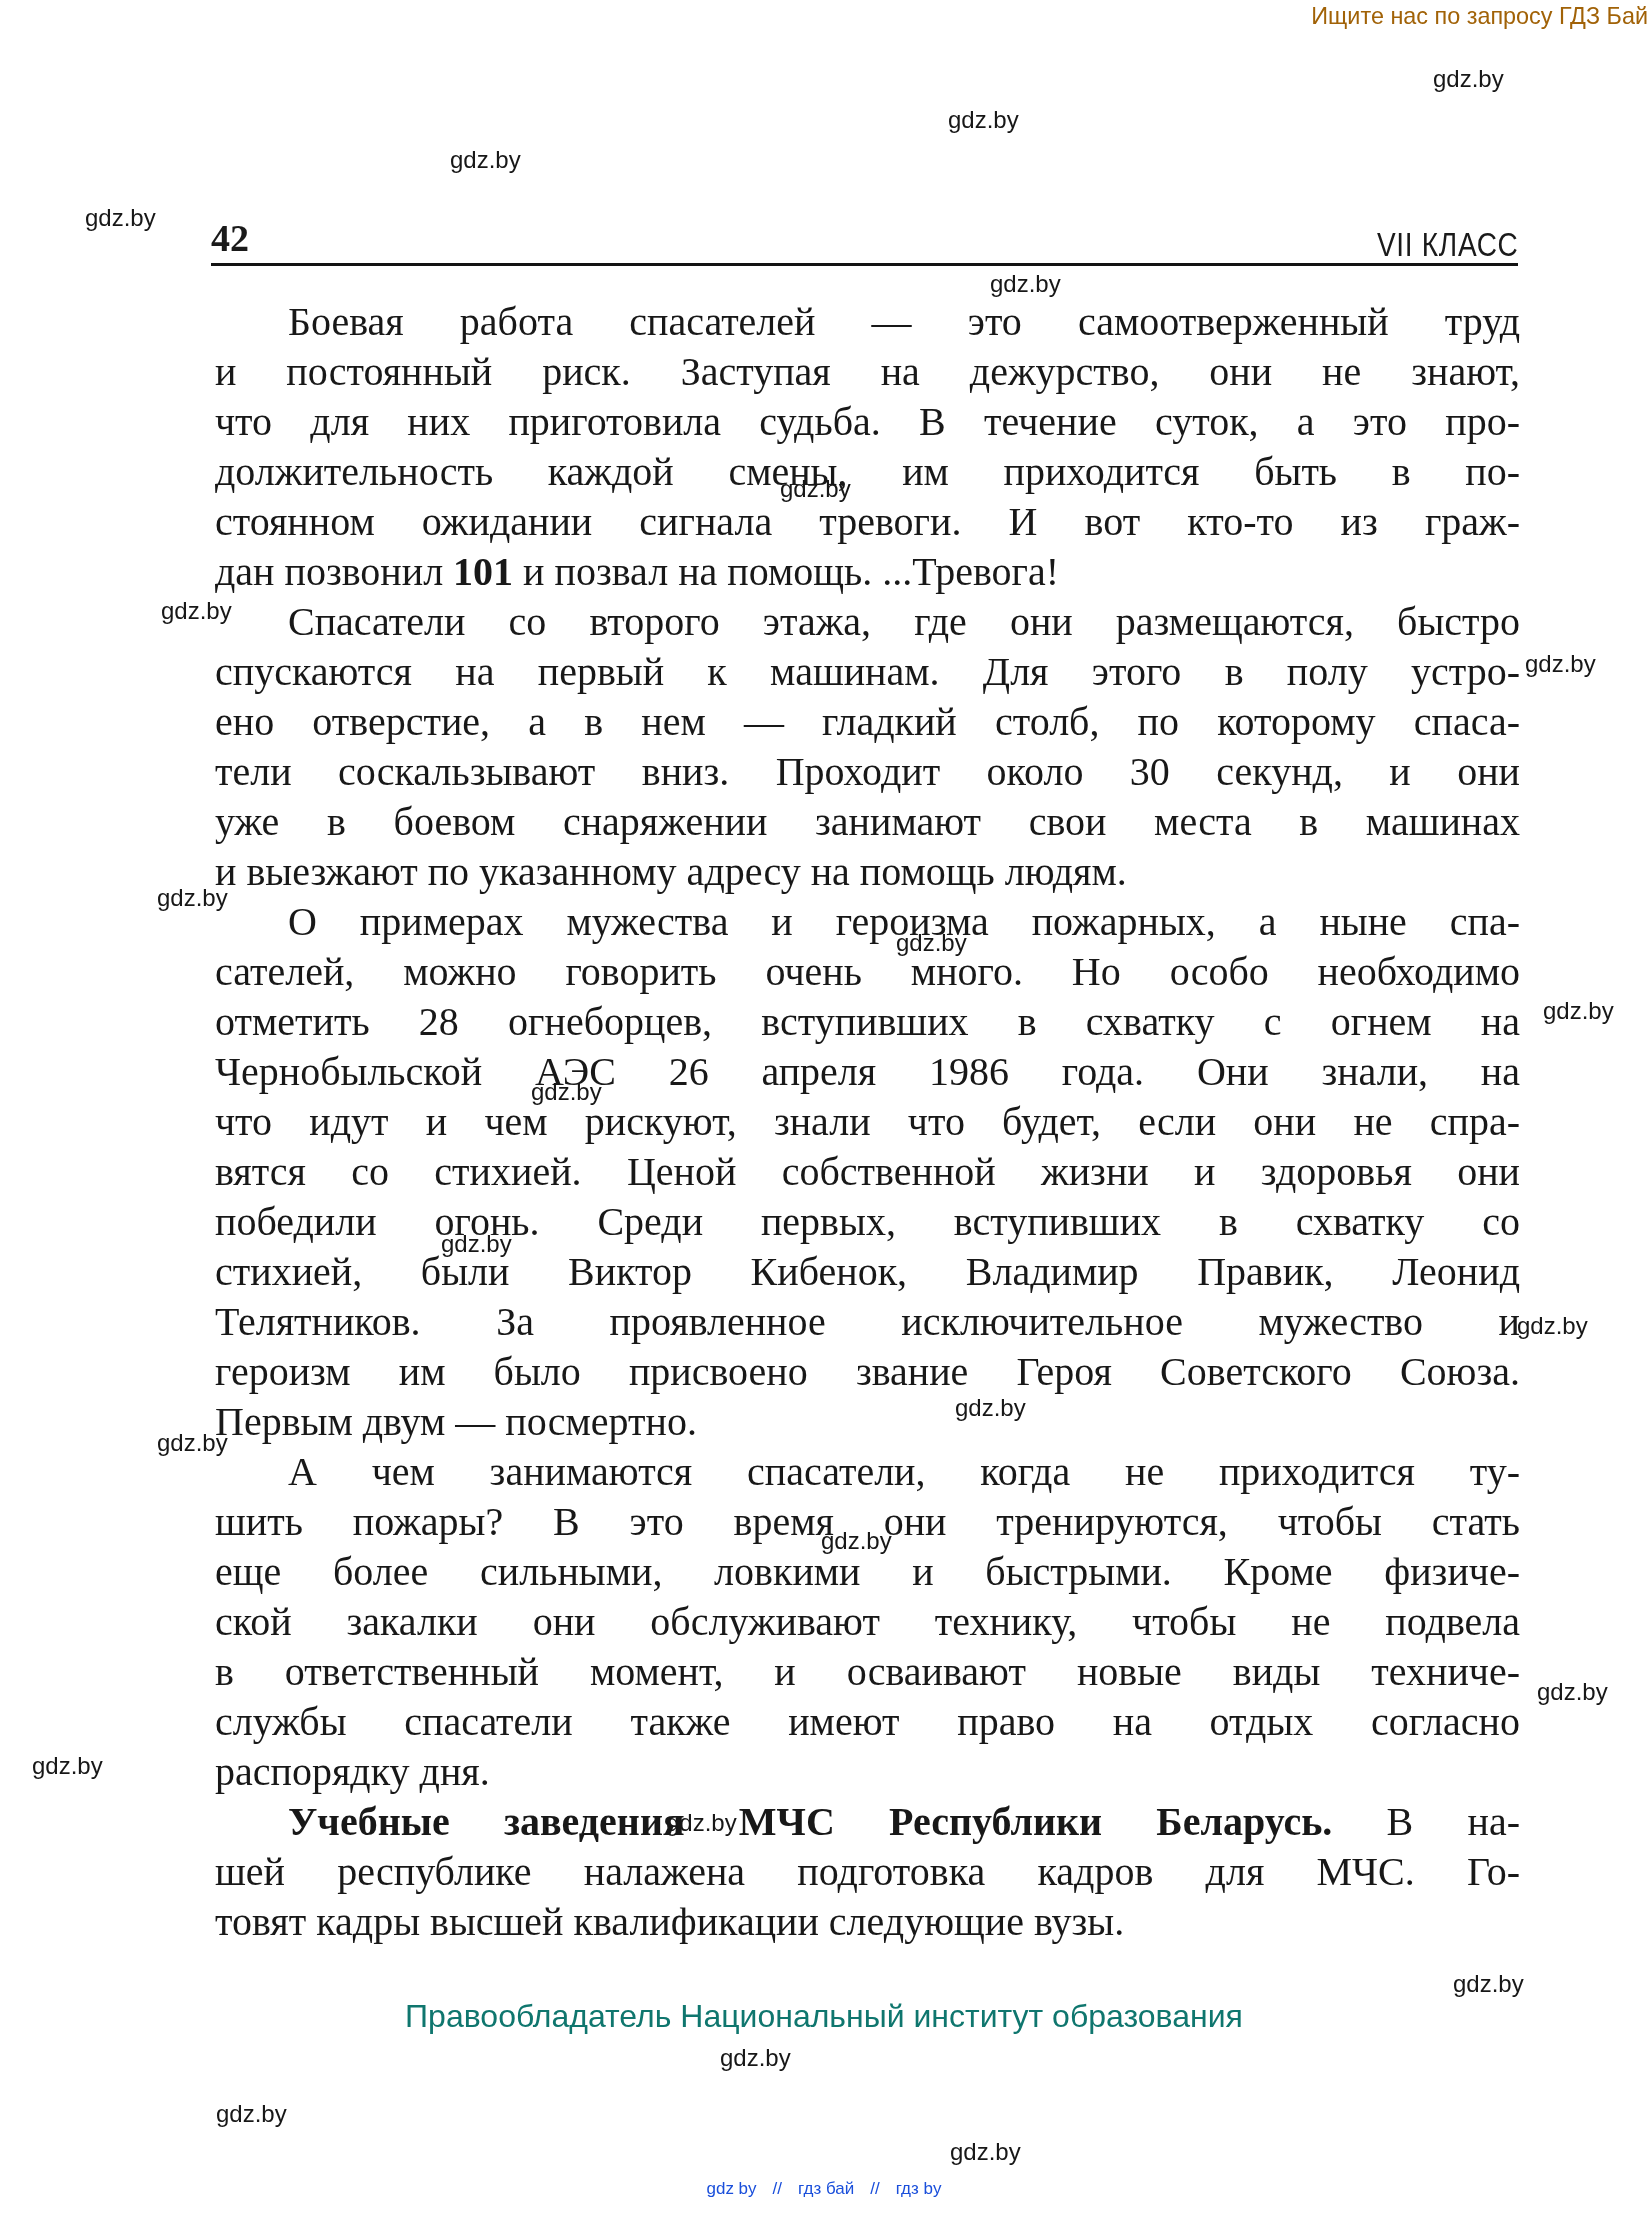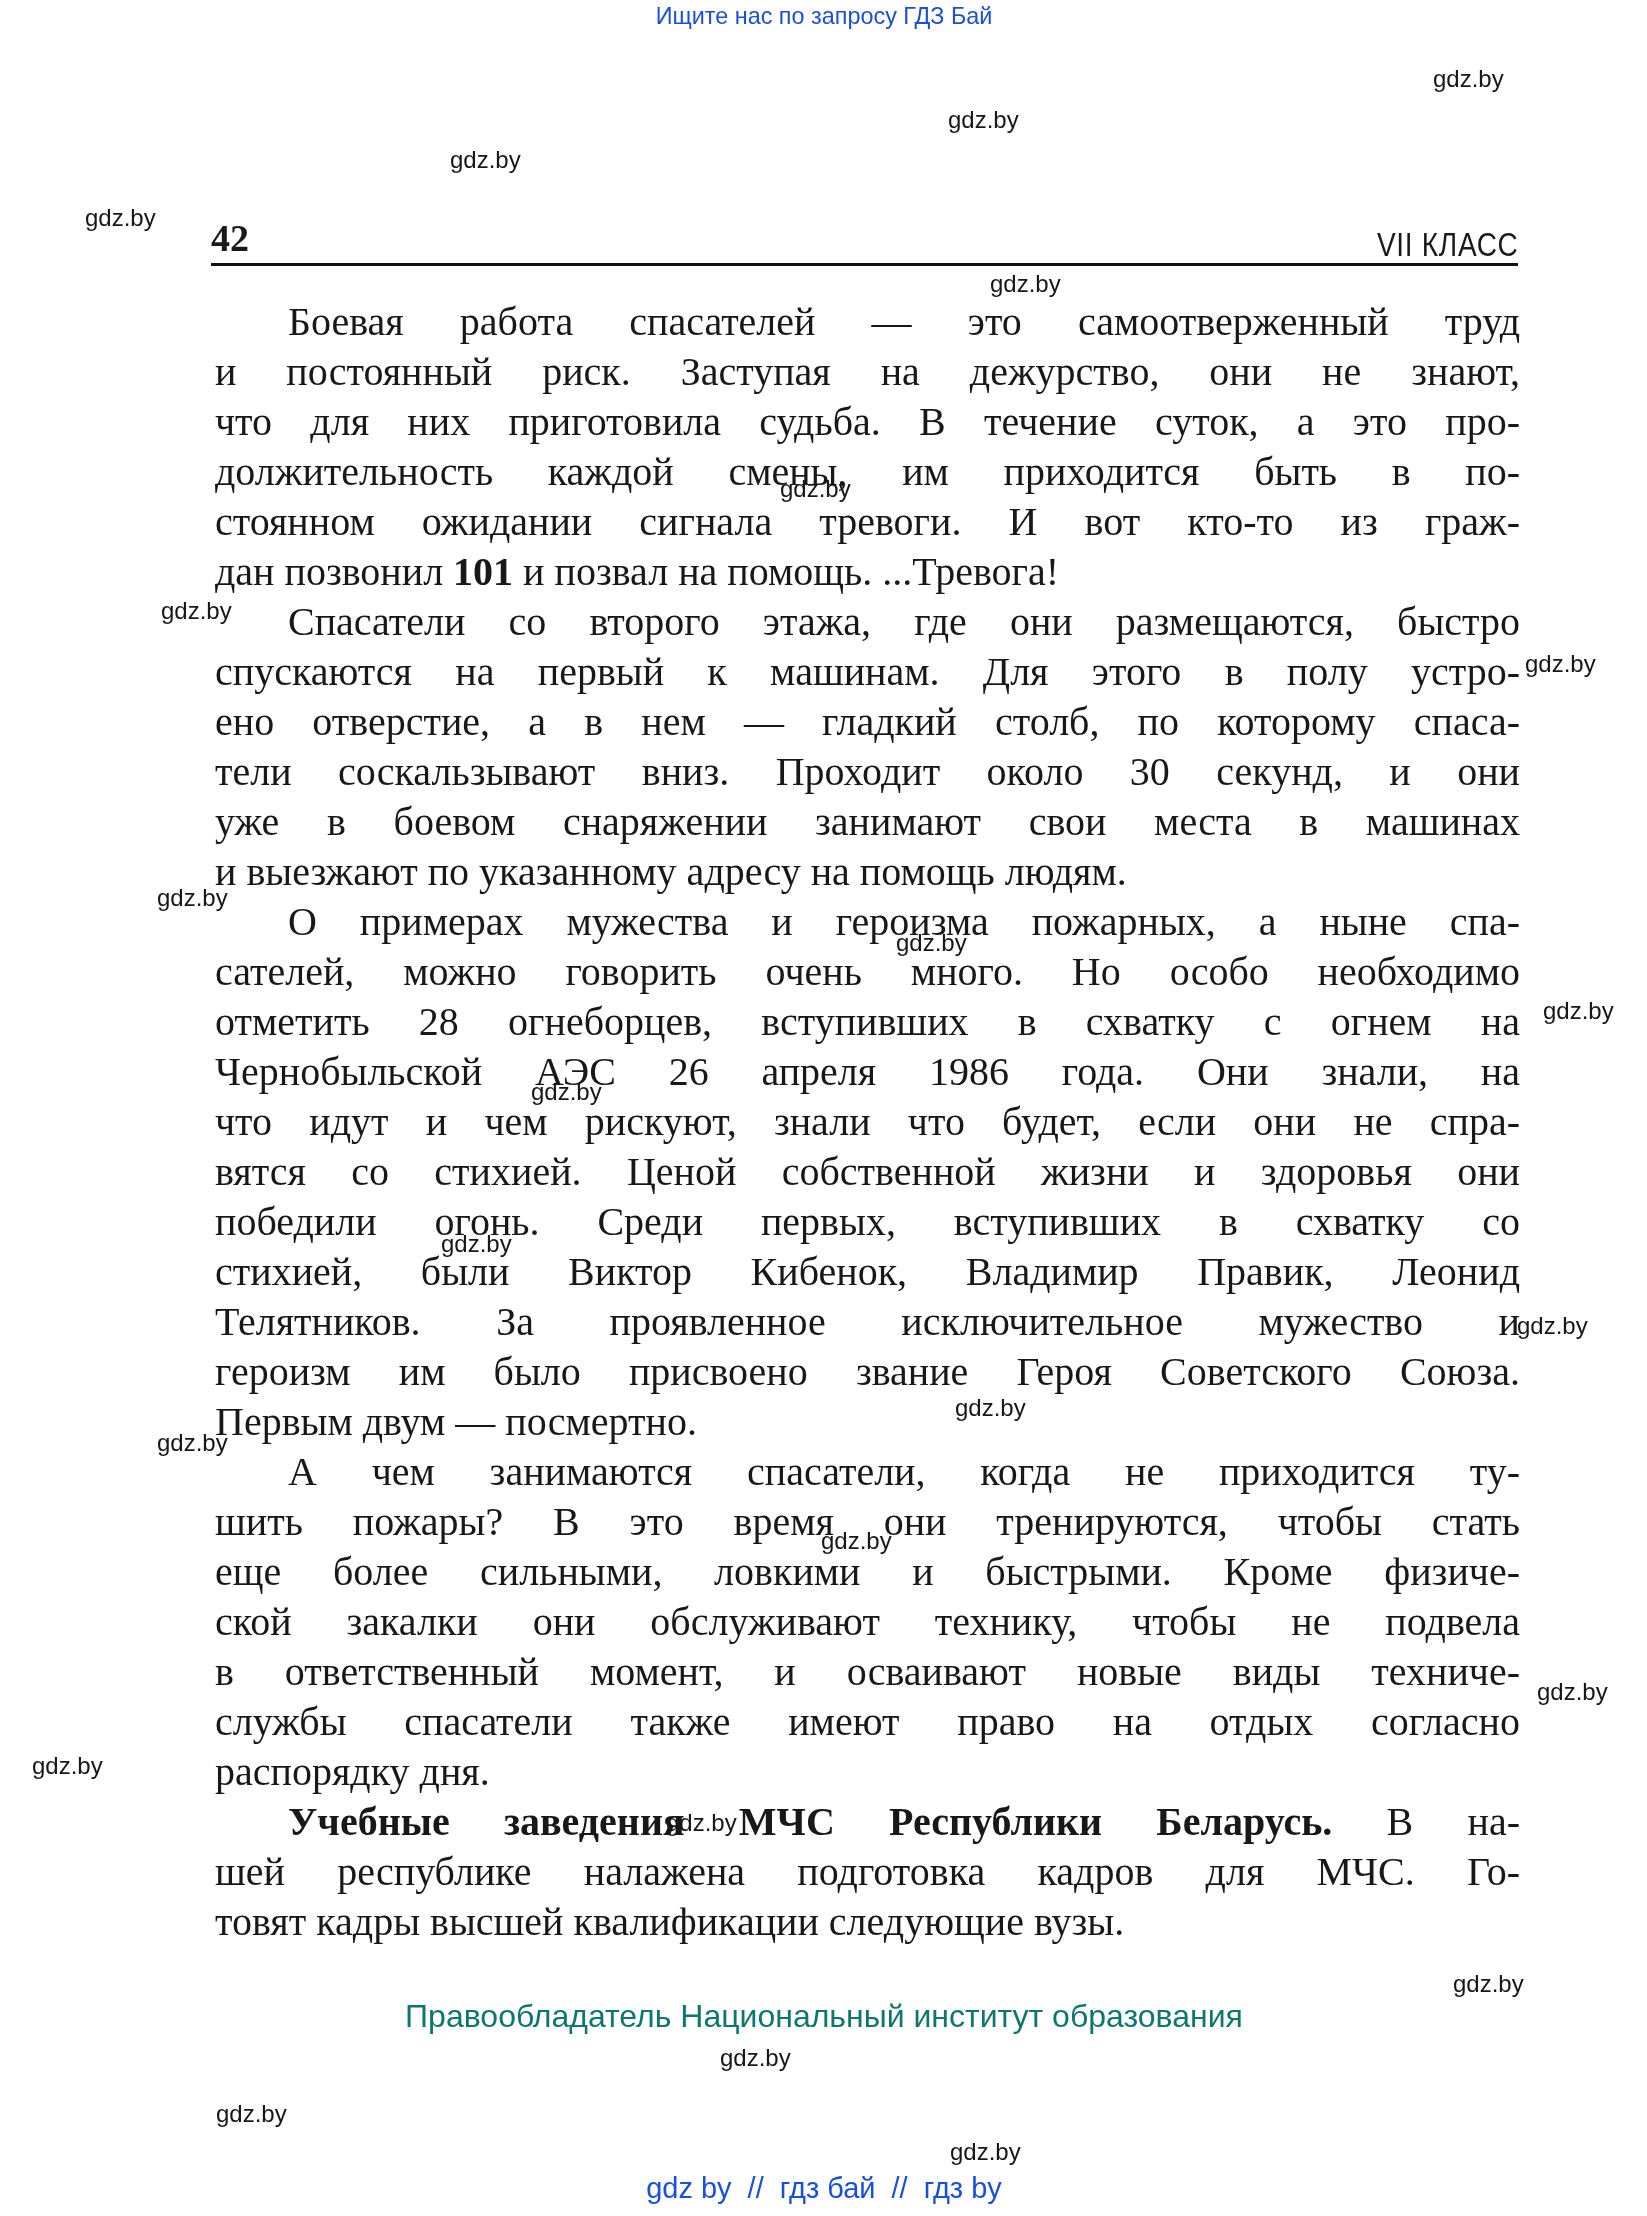--- a/index.html
+++ b/index.html
@@ -7,24 +7,24 @@
     position:relative;
     width:1648px;height:2216px;
     background:#ffffff;
     overflow:hidden;
     font-family:"Liberation Serif", serif;
     color:#161616;
   }
   
   .banner{
     position:absolute;left:0;top:3.2px;width:100%;
-    text-align:center;
+    text-align:right;
     font-family:"Liberation Sans", sans-serif;
     font-size:23.4px;line-height:27.4px;
-    color:#1d4ed8;
+    color:#a16207;
   }
   
   .page-num{
     position:absolute;left:211px;top:219px;
     font-family:"Liberation Serif", serif;
     font-weight:bold;font-size:38px;line-height:38px;
     color:#1a1a1a;
   }
   .header-title{
     position:absolute;right:129px;top:228px;
@@ -68,21 +68,21 @@
     position:absolute;left:0;top:1998px;width:100%;
     text-align:center;
     font-family:"Liberation Sans", sans-serif;
     font-size:32px;line-height:37px;
     color:#0f766e;
   }
   .footer-links{
     position:absolute;left:0;top:2175px;width:100%;
     text-align:center;
     font-family:"Liberation Sans", sans-serif;
-    font-size:29px;line-height:27.4px;
+    font-size:17px;line-height:27.4px;
     color:#1a4fdb;
   }
   .footer-links .flink{margin:0 8px;cursor:pointer;}
   .footer-links .sep{margin:0 8px;}
 </style>
 </head>
 <body>
 
 <div class="page">
 

